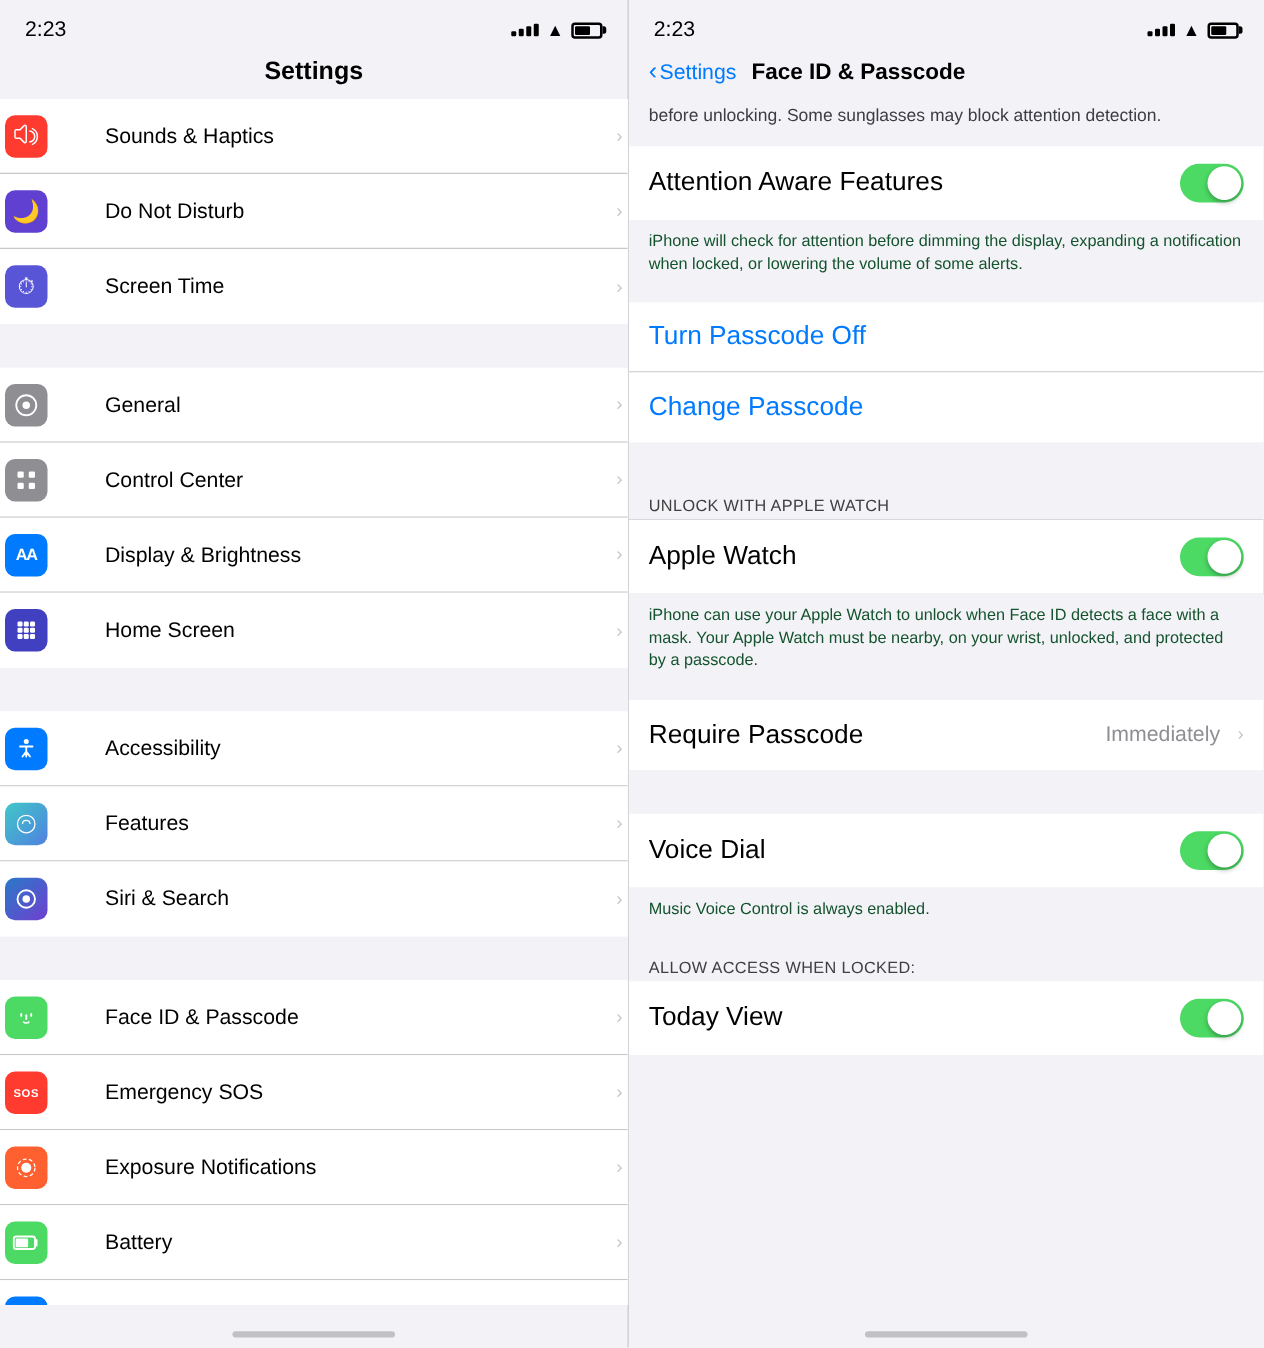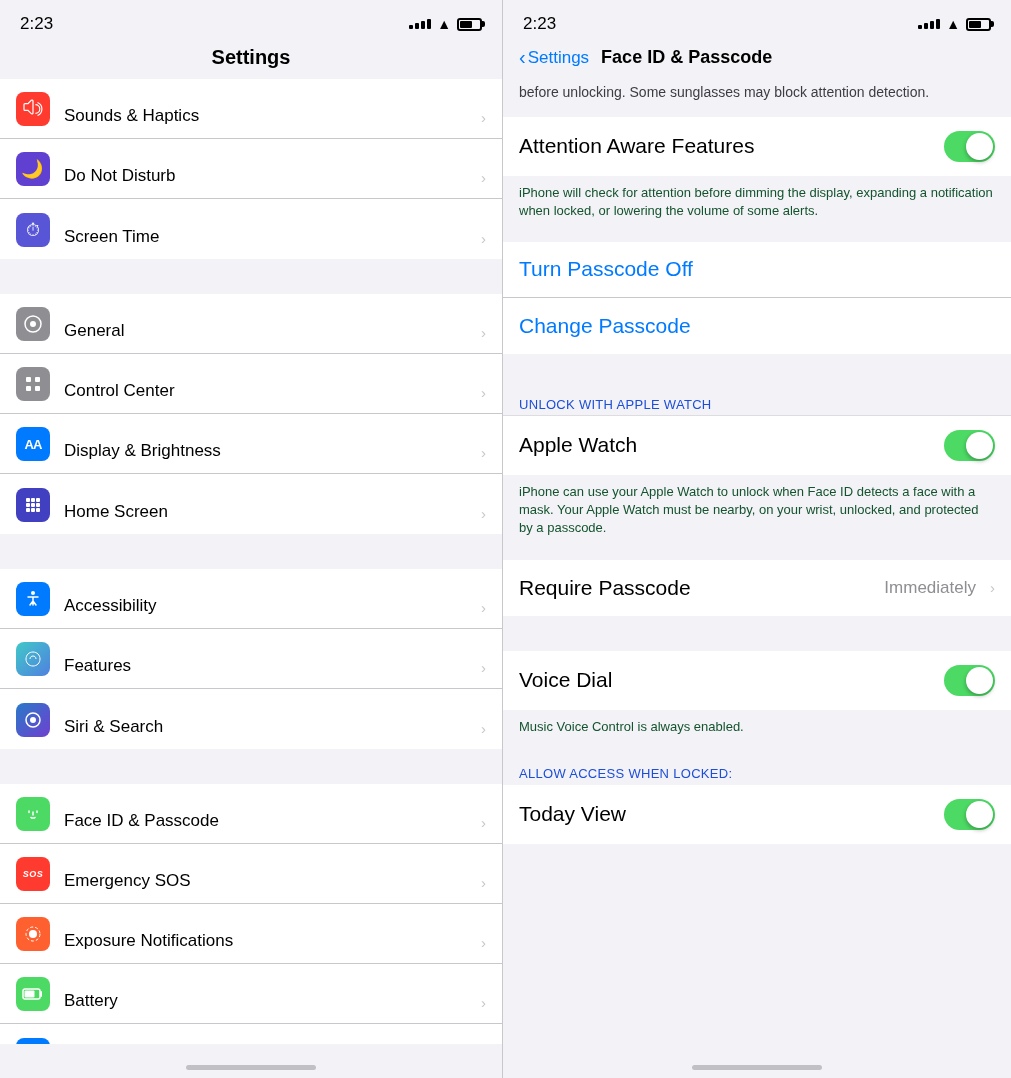--- a/index.html
+++ b/index.html
@@ -75,26 +75,27 @@
       border-radius: 0;
     }
 
     .section-divider {
       height: 35px;
       background: #f2f2f7;
     }
 
     .settings-row {
       display: flex;
-      align-items: flex-end;
-      padding: 12px 16px;
+      align-items: center;
+      padding: 12px 4px;
       background: #fff;
       border-bottom: 0.5px solid #c8c8cc;
       min-height: 60px;
       position: relative;
+      gap: 32px;
     }
     .settings-row:last-child {
       border-bottom: none;
     }
     .settings-row.face-id-selected {
       background: #fff;
     }
 
     .row-icon {
       width: 34px;
@@ -123,21 +124,21 @@
     
     .icon-sounds { background: #ff3b30; }
     .icon-dnd { background: #6040d0; }
     .icon-screentime { background: #5c5bd0; }
     .icon-general { background: #8e8e93; }
     .icon-controlcenter { background: #8e8e93; }
     .icon-display { background: #007aff; }
     .icon-homescreen { background: #4a4aff; }
     .icon-accessibility { background: #007aff; }
     .icon-faceid { background: #4cd964; }
-    .icon-sos { background: #ff3b30; font-style: italic; }
+    .icon-sos { background: #ff3b30; }
 
     .home-indicator-left {
       display: flex; justify-content: center; align-items: flex-end;
       padding-bottom: 8px; height: 34px;
       background: #f2f2f7;
     }
     .home-bar {
       width: 130px; height: 5px;
       background: #000; border-radius: 3px; opacity: 0.2;
     }
@@ -227,21 +228,21 @@
     }
     .toggle.on { background: #4cd964; justify-content: flex-end; }
     .toggle-thumb {
       width: 27px; height: 27px; border-radius: 50%; background: #fff;
       box-shadow: 0 2px 4px rgba(0,0,0,0.3);
     }
 
     .section-header-text {
       padding: 8px 16px 4px;
       font-size: 13px;
-      color: #1d4ed8;
+      color: #404040;
       letter-spacing: 0.3px;
       text-transform: uppercase;
       background: #f2f2f7;
     }
 
     .section-footer-text {
       padding: 8px 16px 12px;
       font-size: 13px;
       color: #14532d;
       line-height: 1.4;

